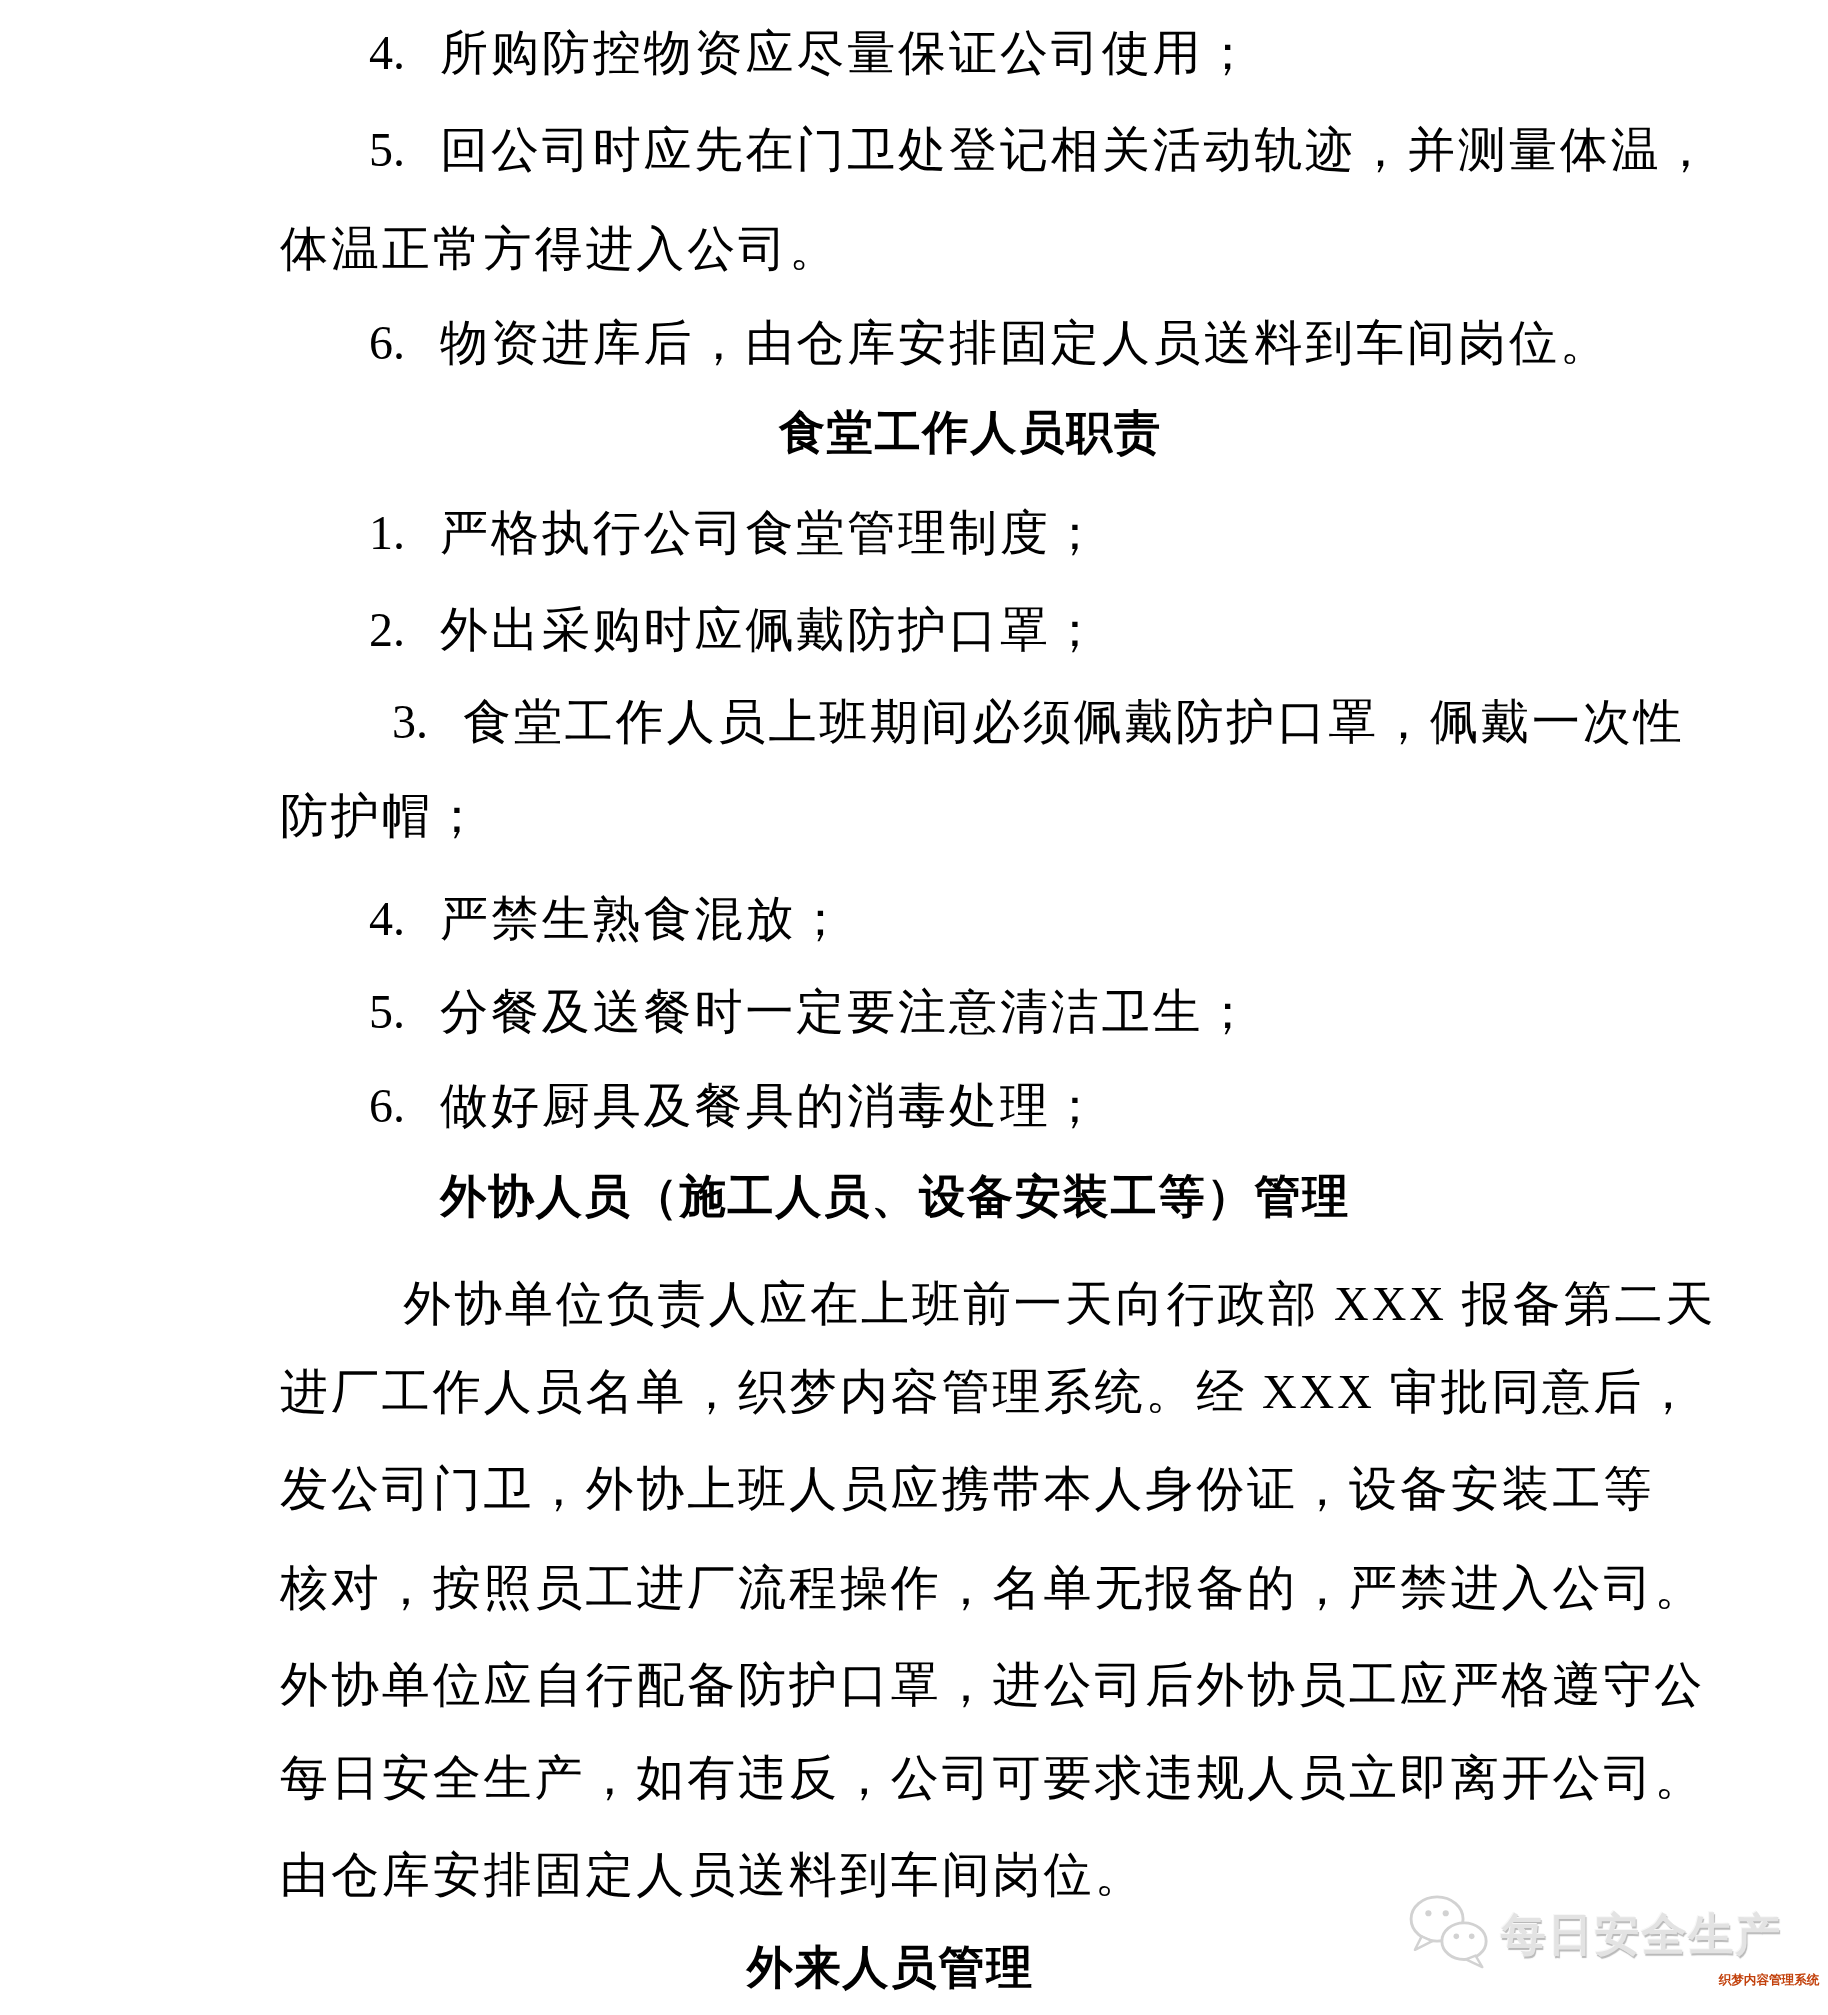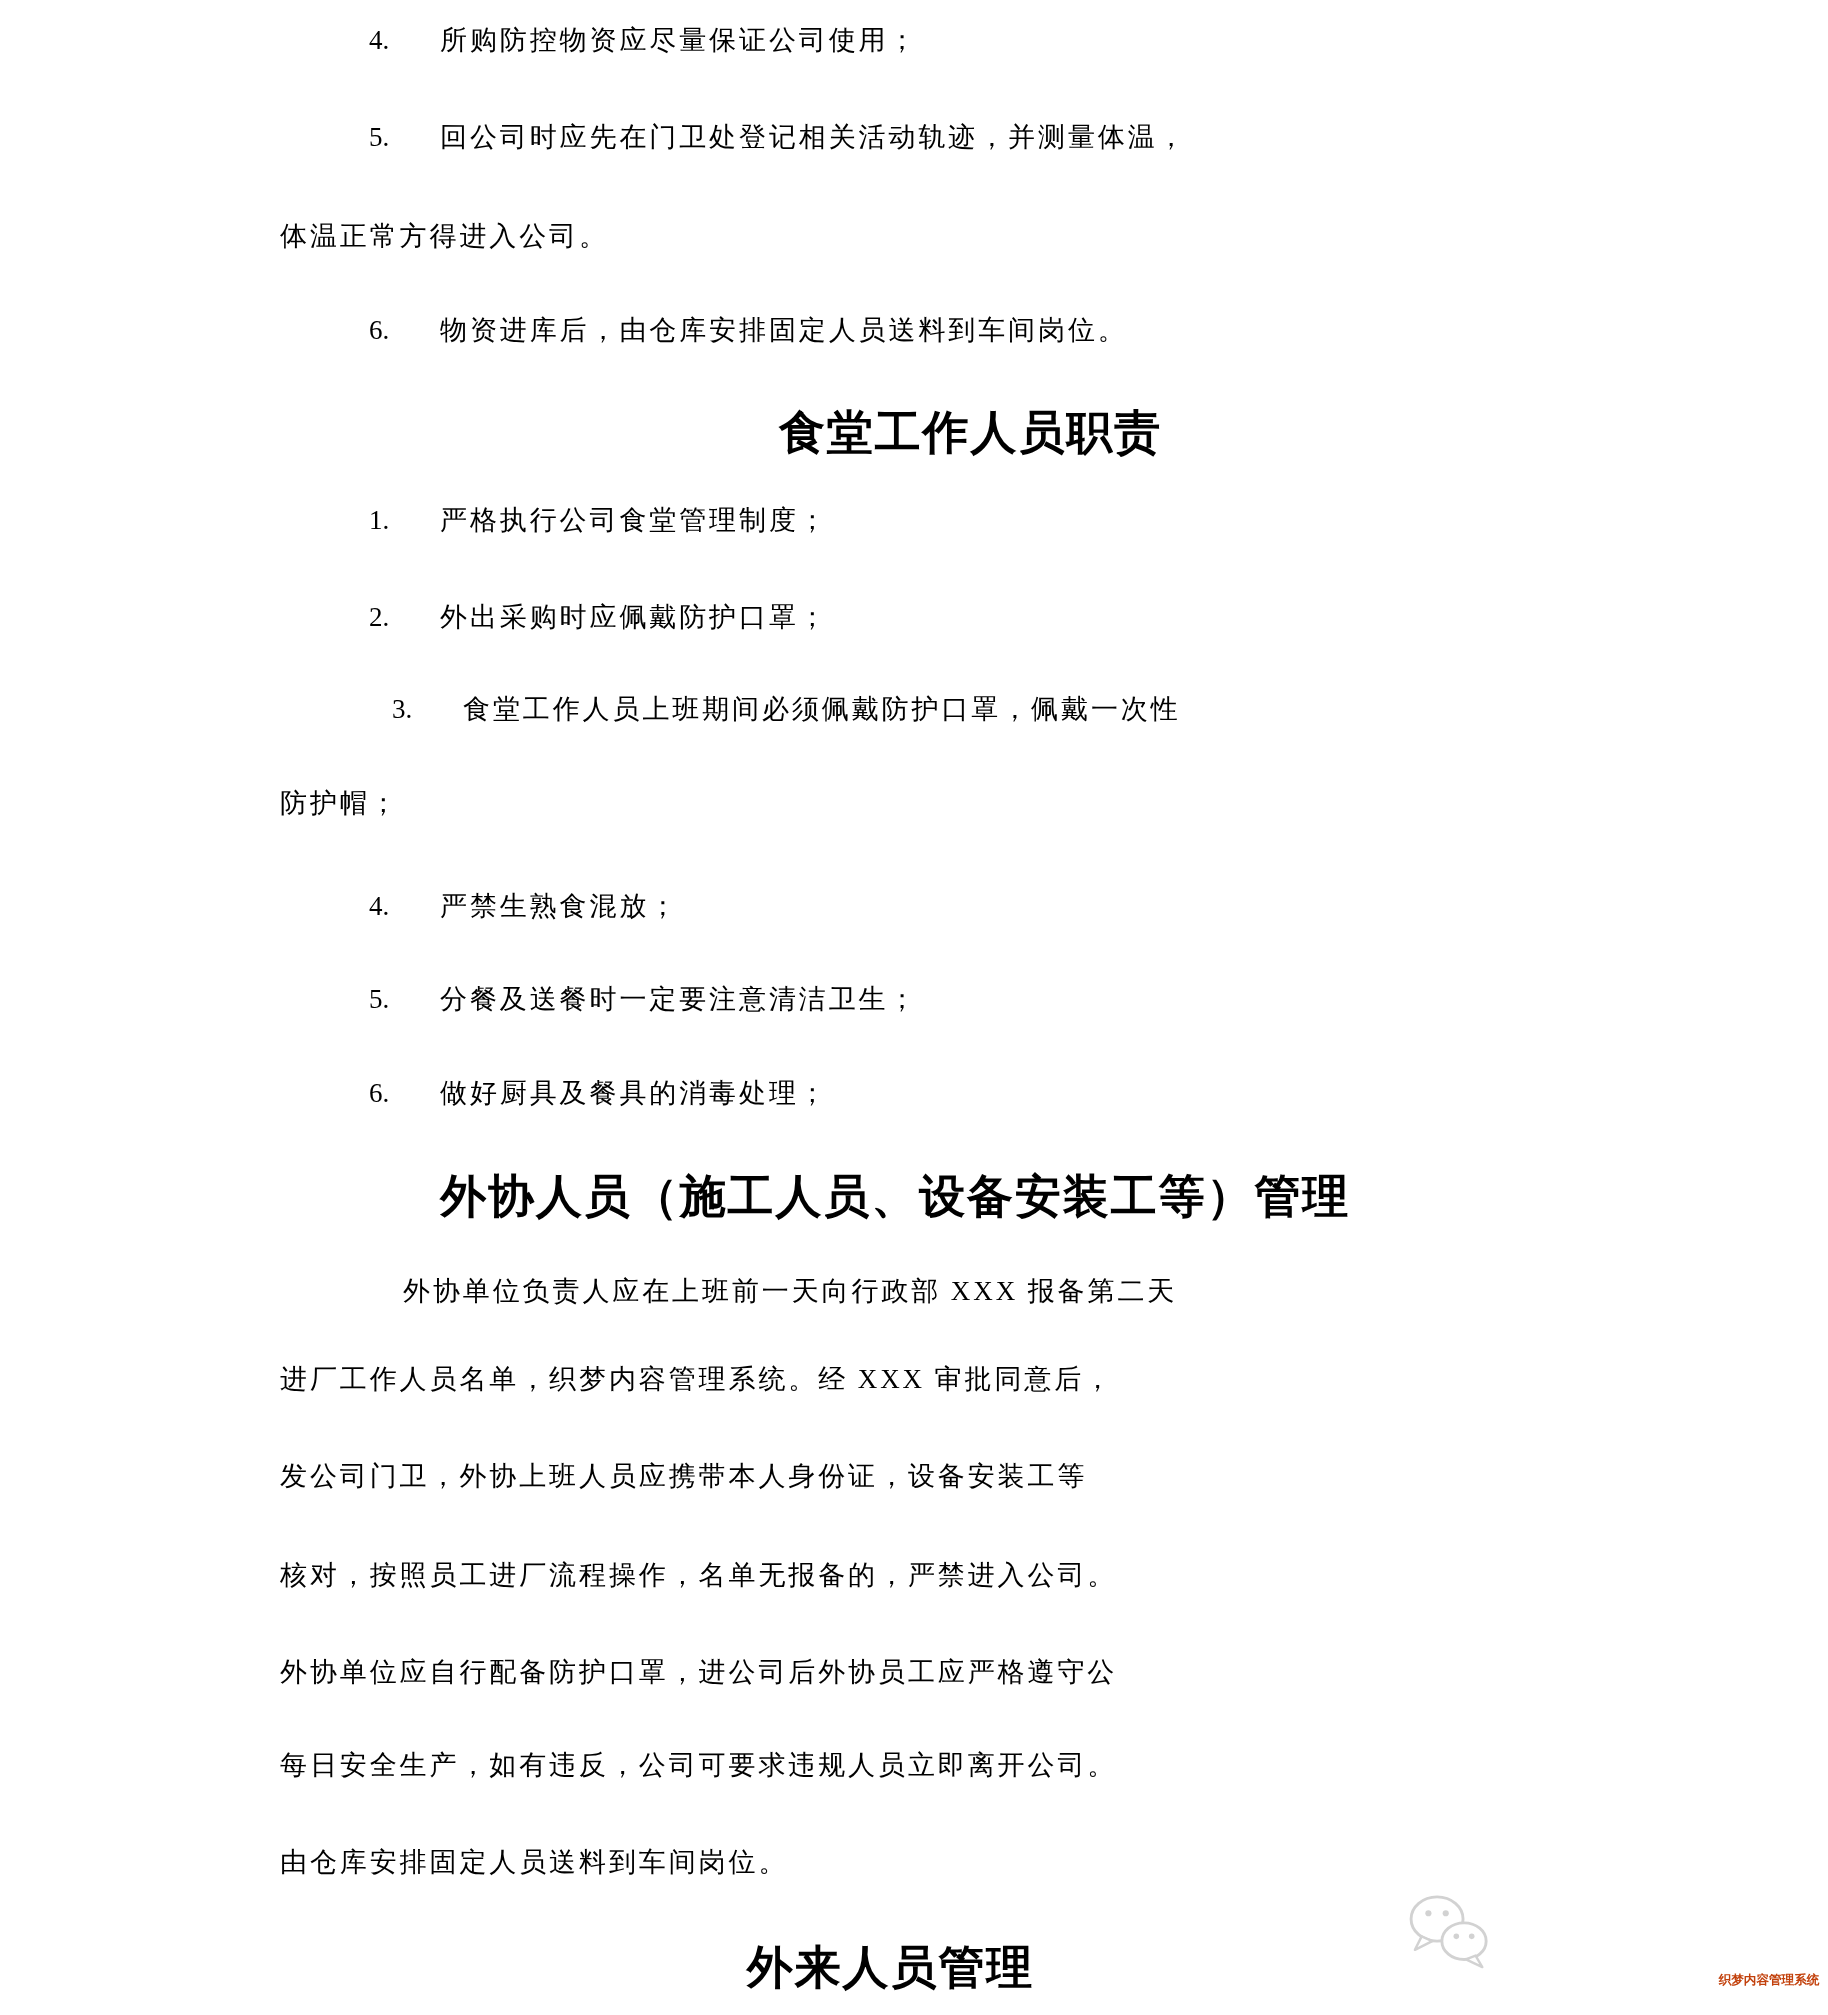--- a/index.html
+++ b/index.html
@@ -3,21 +3,21 @@
 <meta charset="utf-8">
 <style>
   html,body{margin:0;padding:0;}
   body{
     width:1829px;height:2015px;position:relative;background:#ffffff;overflow:hidden;
     font-family:"Liberation Serif","DejaVu Serif",serif;
   }
   #page{position:absolute;inset:0;}
   .line{
     position:absolute;white-space:pre;color:#000000;
-    font-size:27px;line-height:1.15;letter-spacing:2.9px;
+    font-size:48px;line-height:1.15;letter-spacing:2.9px;
   }
   .item-line .num{display:inline-block;min-width:71px;letter-spacing:0;}
   .heading-line{
     left:0;width:100%;text-align:center;font-weight:bold;
     font-size:46px;letter-spacing:1.9px;
   }
   
   #watermark{
     position:absolute;left:1408px;top:1894px;width:406px;height:81px;
     display:flex;align-items:center;
@@ -73,20 +73,21 @@
         <ellipse cx="30" cy="26" rx="27" ry="23" fill="#ffffff" stroke="#d2d2d2" stroke-width="3"></ellipse>
         <path d="M14 44 L7 58 L25 49 Z" fill="#ffffff" stroke="#d2d2d2" stroke-width="2.5" stroke-linejoin="round"></path>
         <circle cx="21" cy="20" r="3.2" fill="#d2d2d2"></circle>
         <circle cx="39" cy="20" r="3.2" fill="#d2d2d2"></circle>
         <ellipse cx="58" cy="49" rx="23" ry="19" fill="#ffffff" stroke="#d2d2d2" stroke-width="3"></ellipse>
         <path d="M70 64 L77 76 L60 68 Z" fill="#ffffff" stroke="#d2d2d2" stroke-width="2.5" stroke-linejoin="round"></path>
         <circle cx="50" cy="44" r="2.9" fill="#d2d2d2"></circle>
         <circle cx="66" cy="44" r="2.9" fill="#d2d2d2"></circle>
       </svg>
     </span>
+    <span id="wm-text">每日安全生产</span>
   </div>
 
   <div id="cms-credit">
     <div id="cms-line1">织梦内容管理系统</div>
     <div id="cms-line2">DEDECMS.COM</div>
   </div>
 
 </div>
 
 

